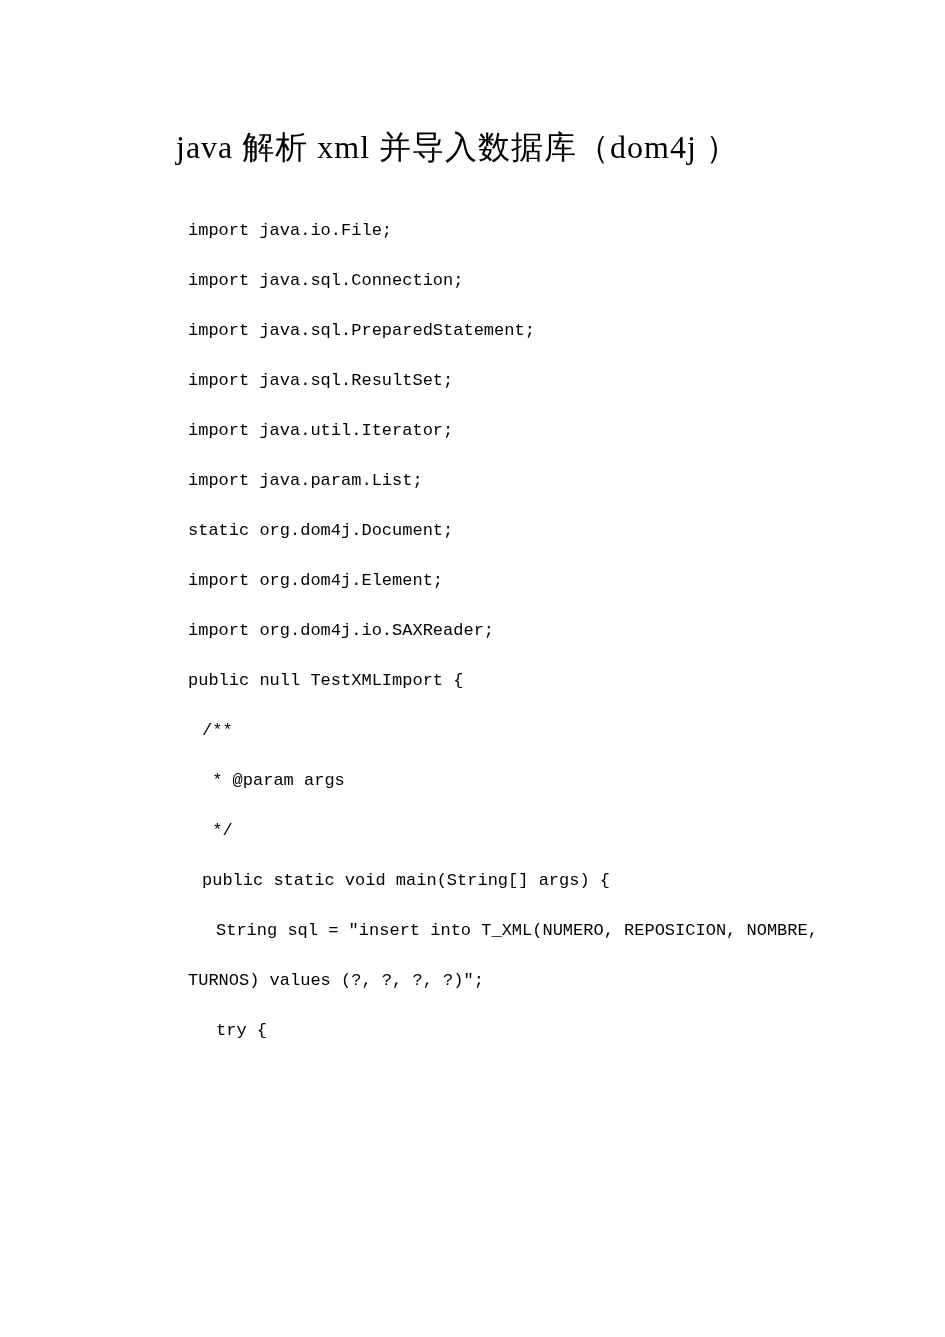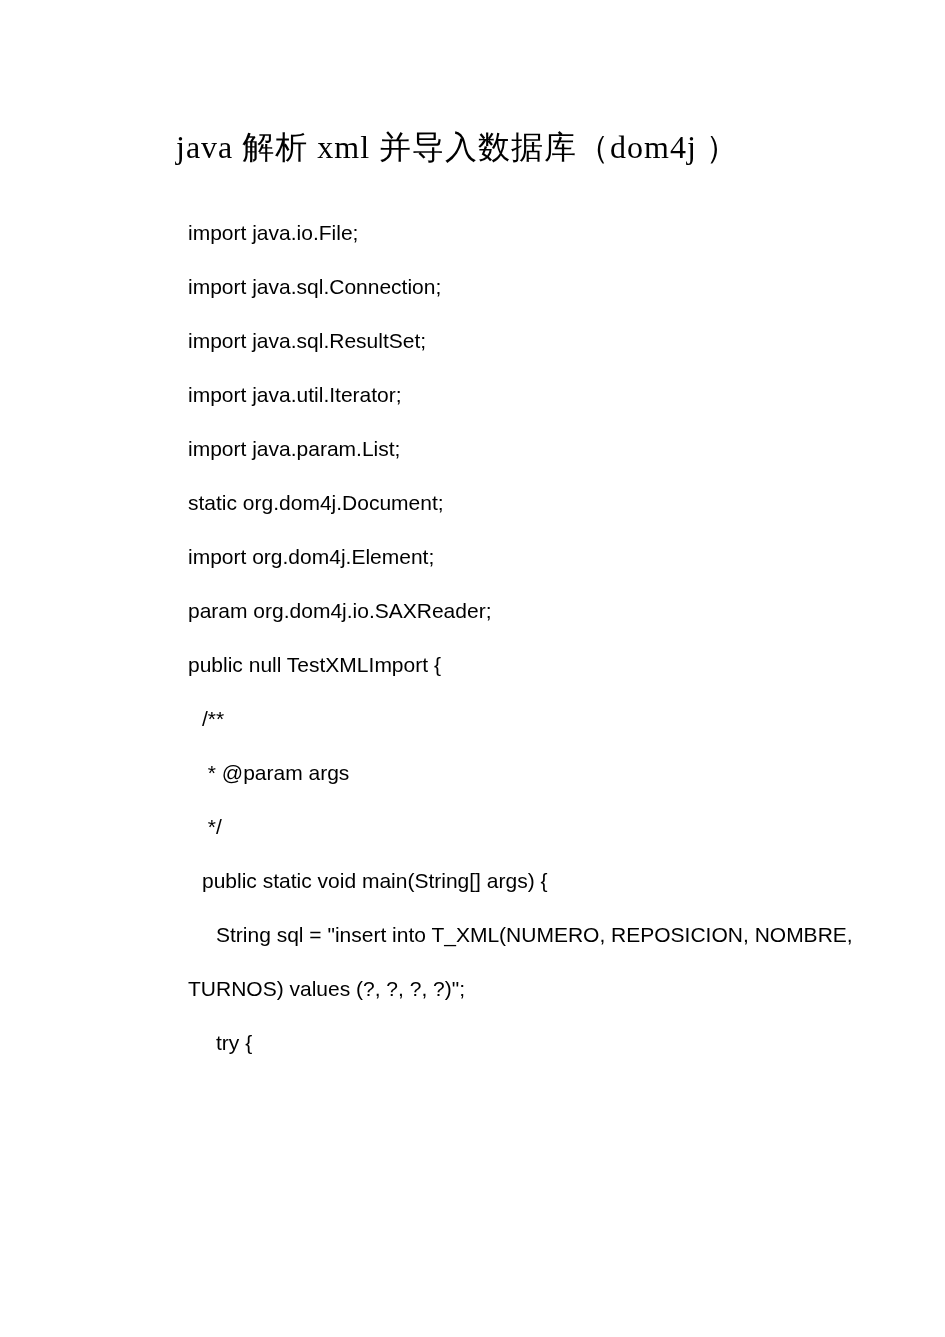--- a/index.html
+++ b/index.html
@@ -17,46 +17,47 @@
     }
     .title {
       font-family: "SimSun", "宋体", serif;
       font-size: 32px;
       font-weight: normal;
       letter-spacing: 1px;
       margin-bottom: 52px;
       white-space: nowrap;
     }
     .code {
-      font-family: Liberation Sans, sans-serif;
-      font-size: 21px;
+      font-family: Liberation Mono, monospace;
+      font-size: 17px;
       line-height: 1.0;
     }
     .code-line {
       margin-bottom: 33px;
       white-space: pre;
     }
     .ind1 { padding-left: 14px; }
     .ind2 { padding-left: 28px; }
   </style>
 </head>
 <body>
 
 <h1 class="title">java 解析 xml 并导入数据库（dom4j ）</h1>
 
 <div class="code">
   <div class="code-line">import java.io.File;</div>
   <div class="code-line">import java.sql.Connection;</div>
+  <div class="code-line">import java.sql.PreparedStatement;</div>
   <div class="code-line">import java.sql.ResultSet;</div>
   <div class="code-line">import java.util.Iterator;</div>
   <div class="code-line">import java.param.List;</div>
   <div class="code-line"></div>
   <div class="code-line">static org.dom4j.Document;</div>
   <div class="code-line">import org.dom4j.Element;</div>
-  <div class="code-line">param org.dom4j.io.SAXReader;</div>
+  <div class="code-line">import org.dom4j.io.SAXReader;</div>
   <div class="code-line"></div>
   <div class="code-line">public null TestXMLImport {</div>
   <div class="code-line"></div>
   <div class="code-line ind1">/**</div>
   <div class="code-line ind1"> * @param args</div>
   <div class="code-line ind1"> */</div>
   <div class="code-line ind1">public static void main(String[] args) {</div>
   <div class="code-line ind2">String sql = "insert into T_XML(NUMERO, REPOSICION, NOMBRE,</div>
   <div class="code-line">TURNOS) values (?, ?, ?, ?)";</div>
   <div class="code-line ind2">try {</div>

